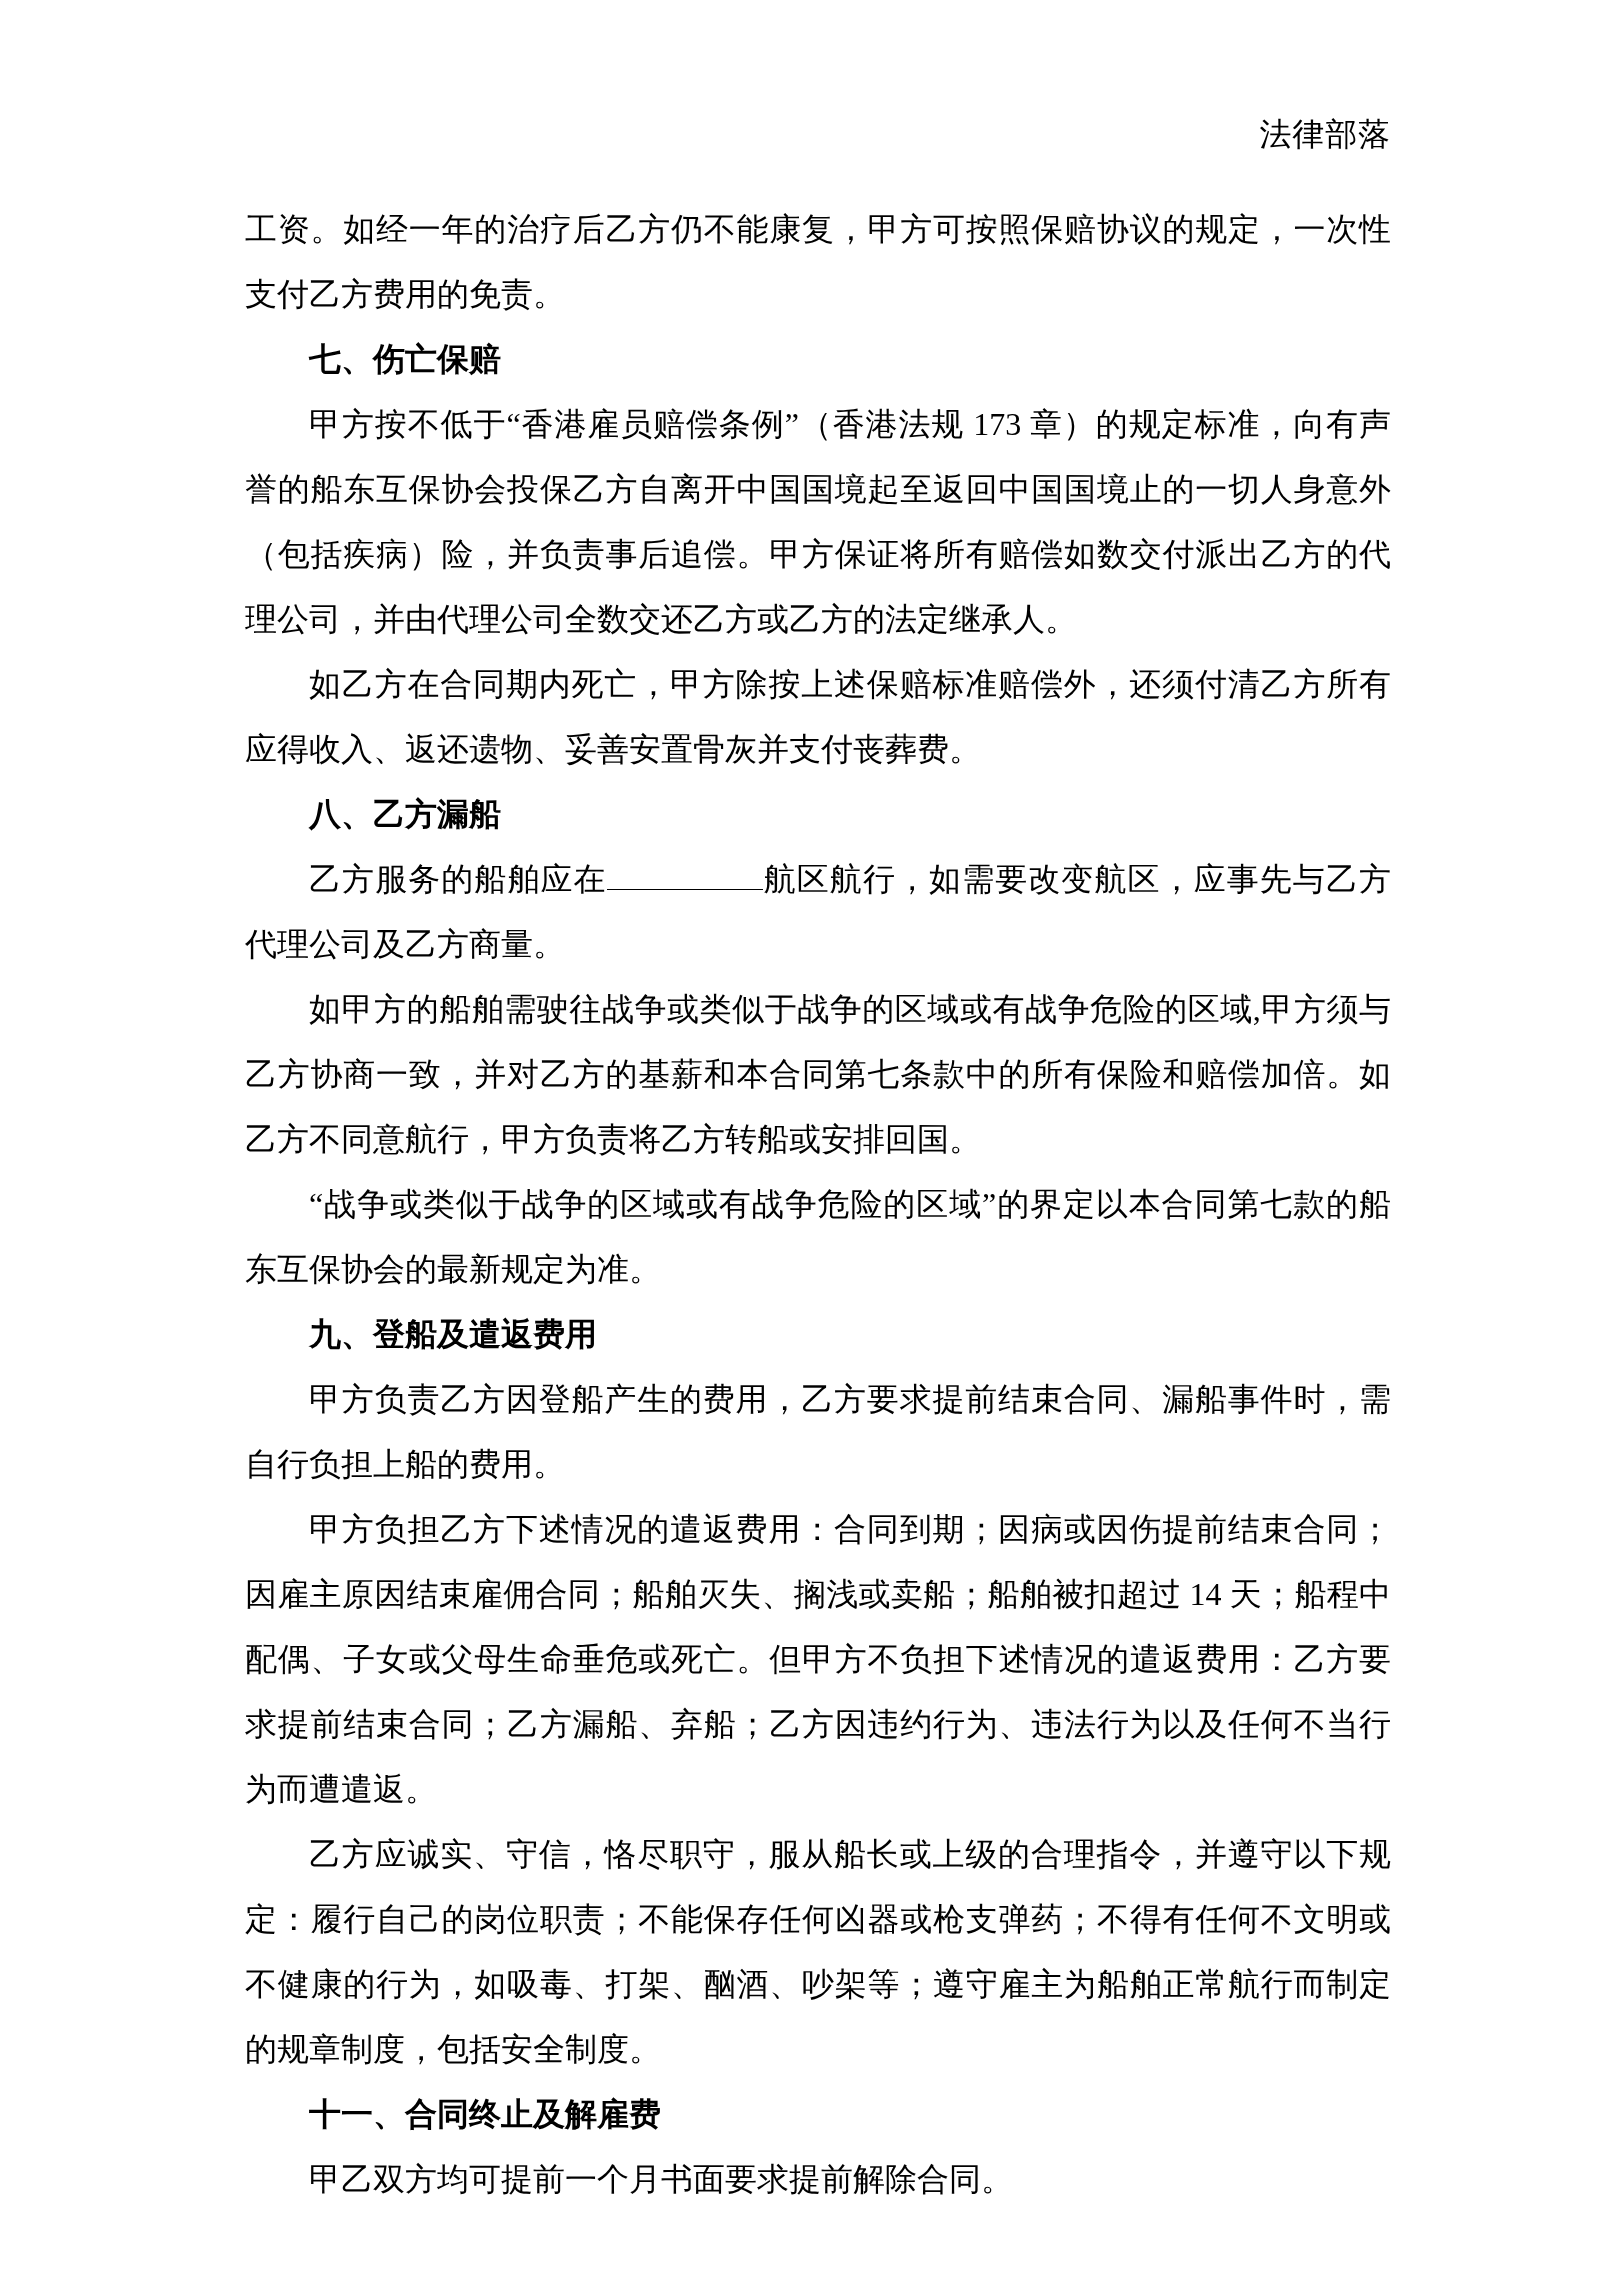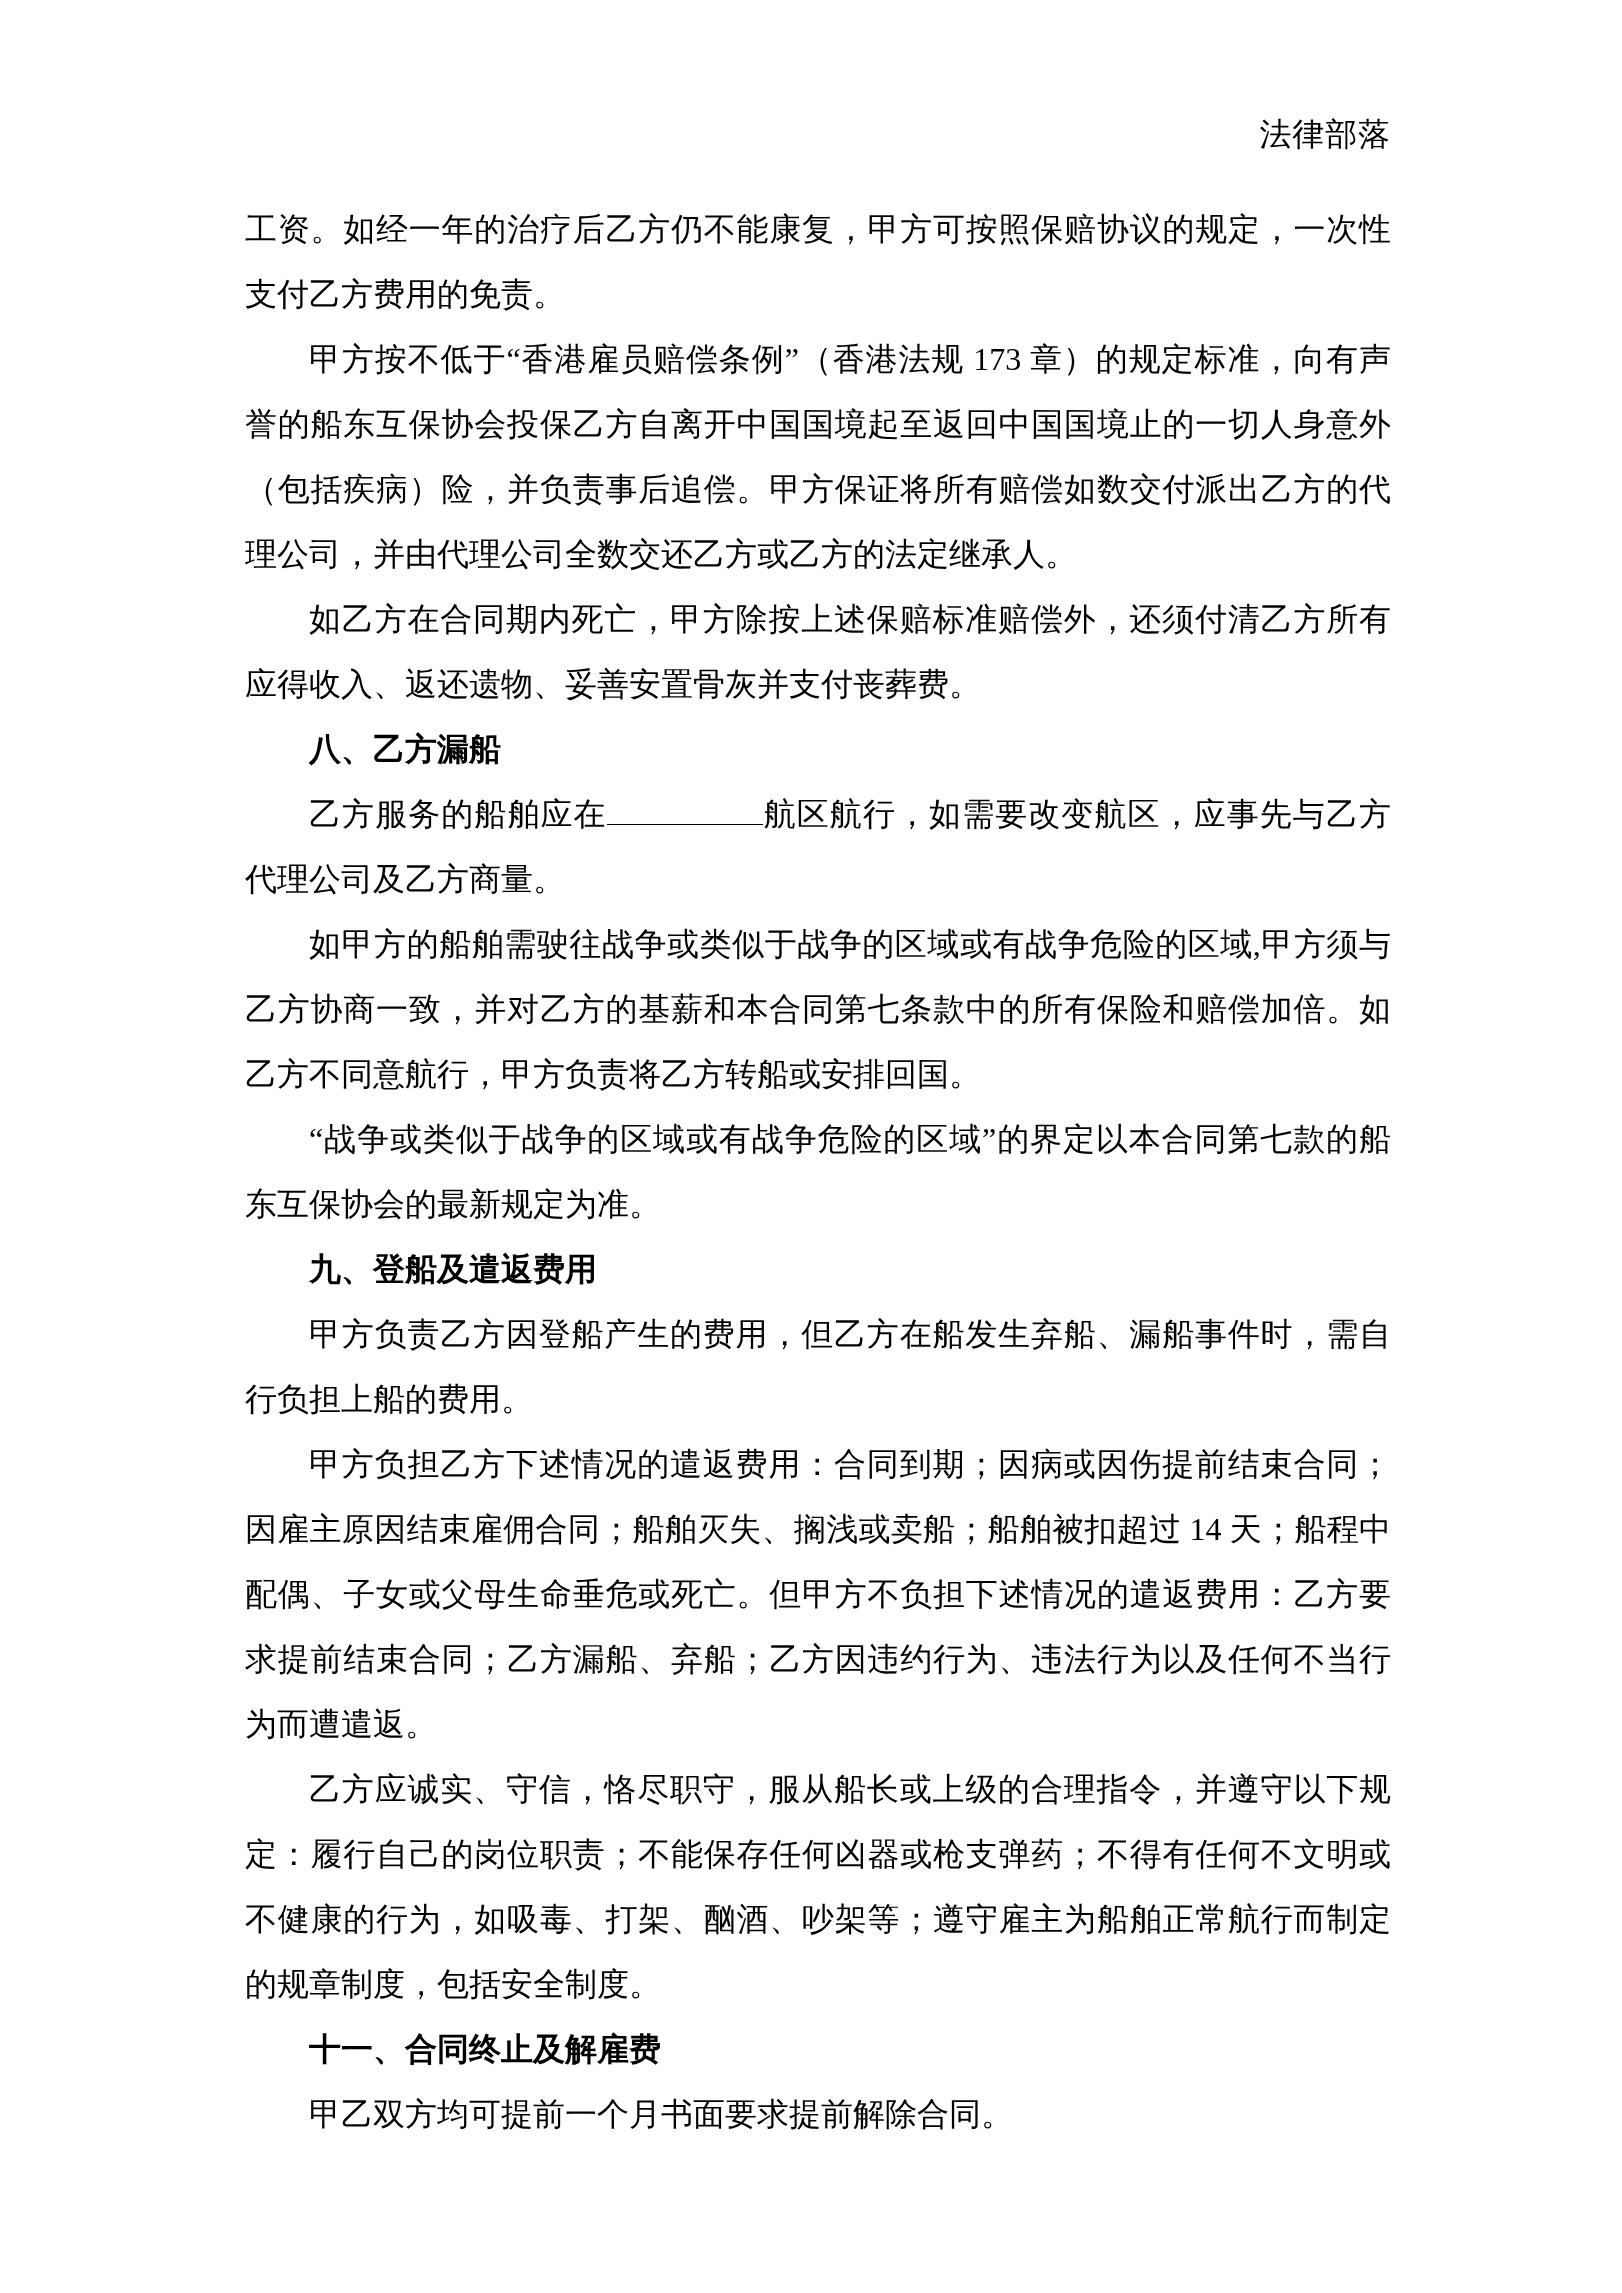--- a/index.html
+++ b/index.html
@@ -54,27 +54,28 @@
     vertical-align: baseline;
   }
 </style>
 </head>
 <body>
 
 <div class="page">
   <div class="brand">法律部落</div>
   <div class="content" id="doc-content">
       <div class="block continuation">工资。如经一年的治疗后乙方仍不能康复，甲方可按照保赔协议的规定，一次性支付乙方费用的免责。</div>
+      <div class="block heading">七、伤亡保赔</div>
       <div class="block para">甲方按不低于“香港雇员赔偿条例”（香港法规 173 章）的规定标准，向有声誉的船东互保协会投保乙方自离开中国国境起至返回中国国境止的一切人身意外（包括疾病）险，并负责事后追偿。甲方保证将所有赔偿如数交付派出乙方的代理公司，并由代理公司全数交还乙方或乙方的法定继承人。</div>
       <div class="block para">如乙方在合同期内死亡，甲方除按上述保赔标准赔偿外，还须付清乙方所有应得收入、返还遗物、妥善安置骨灰并支付丧葬费。</div>
       <div class="block heading">八、乙方漏船</div>
       <div class="block para">乙方服务的船舶应在<span class="blank"></span>航区航行，如需要改变航区，应事先与乙方代理公司及乙方商量。</div>
       <div class="block para">如甲方的船舶需驶往战争或类似于战争的区域或有战争危险的区域,甲方须与乙方协商一致，并对乙方的基薪和本合同第七条款中的所有保险和赔偿加倍。如乙方不同意航行，甲方负责将乙方转船或安排回国。</div>
       <div class="block para">“战争或类似于战争的区域或有战争危险的区域”的界定以本合同第七款的船东互保协会的最新规定为准。</div>
       <div class="block heading">九、登船及遣返费用</div>
-      <div class="block para">甲方负责乙方因登船产生的费用，但乙方在船发生弃船、漏船事件时，需自行负担上船的费用。</div>
+      <div class="block para">甲方负责乙方因登船产生的费用，乙方要求提前结束合同、漏船事件时，需自行负担上船的费用。</div>
       <div class="block para">甲方负担乙方下述情况的遣返费用：合同到期；因病或因伤提前结束合同；因雇主原因结束雇佣合同；船舶灭失、搁浅或卖船；船舶被扣超过 14 天；船程中配偶、子女或父母生命垂危或死亡。但甲方不负担下述情况的遣返费用：乙方要求提前结束合同；乙方漏船、弃船；乙方因违约行为、违法行为以及任何不当行为而遭遣返。</div>
       <div class="block para">乙方应诚实、守信，恪尽职守，服从船长或上级的合理指令，并遵守以下规定：履行自己的岗位职责；不能保存任何凶器或枪支弹药；不得有任何不文明或不健康的行为，如吸毒、打架、酗酒、吵架等；遵守雇主为船舶正常航行而制定的规章制度，包括安全制度。</div>
       <div class="block heading">十一、合同终止及解雇费</div>
       <div class="block para">甲乙双方均可提前一个月书面要求提前解除合同。</div>
     </div>
 </div>
 
 
 </body></html>

